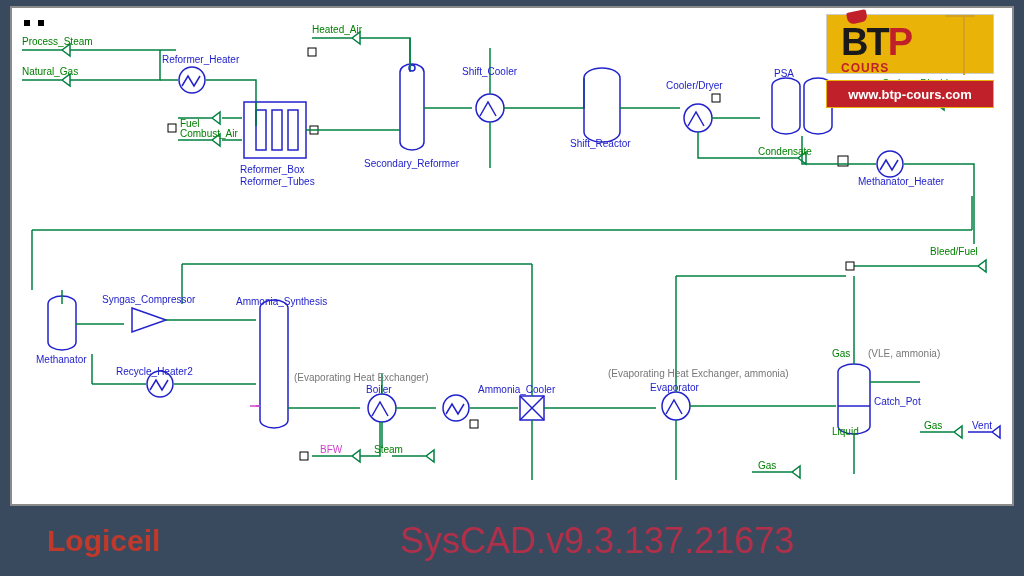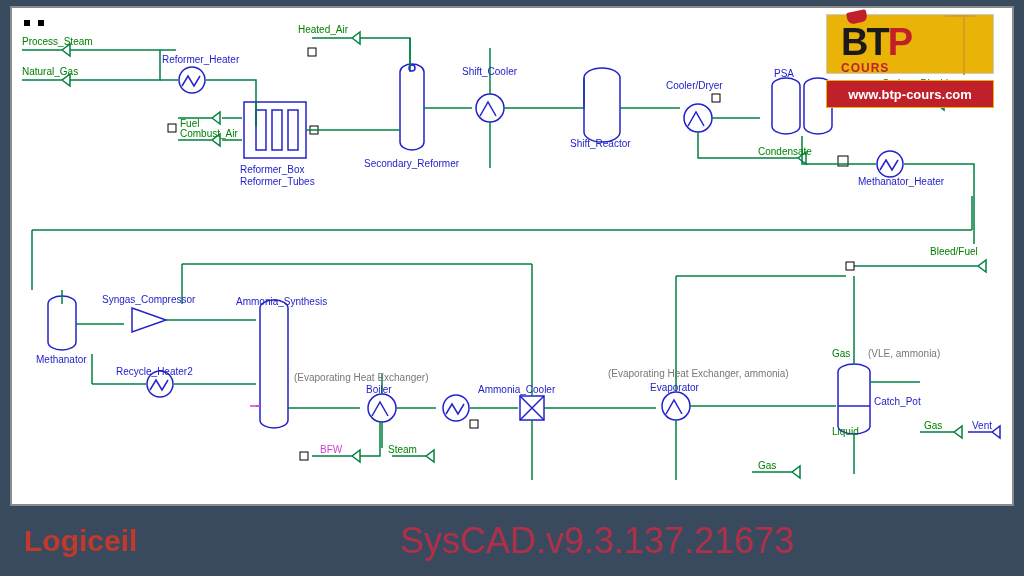--- a/index.html
+++ b/index.html
@@ -1,19 +1,19 @@
 <!DOCTYPE html>
 <html><head>
 <meta charset="utf-8">
 <style>
   * { box-sizing: border-box; margin: 0; padding: 0; }
   html, body { width: 1024px; height: 576px; overflow: hidden; font-family: Arial, sans-serif; }
   .frame { width: 1024px; height: 576px; background: #3a4a5e; position: relative; }
   .canvas { position: absolute; left: 10px; top: 6px; width: 1004px; height: 500px; background: #fff; border: 2px solid #8a8a8a; overflow: hidden; }
-  .bottom-bar { position: absolute; left: 0; bottom: 0; width: 100%; height: 70px; background: #3a4a5e; display: flex; align-items: center; }
+  .bottom-bar { position: absolute; left: 0; bottom: 0; width: 100%; height: 70px; background: #3a4a5e; display: flex; align-items: center; padding-left: 23px; }
   .bottom-left { color: #c0392b; font-size: 30px; font-weight: bold; margin-left: 24px; }
   .bottom-right { color: #b0304a; font-size: 36px; font-weight: 400; position: absolute; left: 400px; }
   .lbl { position: absolute; font-size: 10px; color: #008000; white-space: nowrap; }
   .lbl.blue { color: #2222cc; }
   .lbl.gray { color: #777; }
   .lbl.magenta { color: #d040d0; }
 
   
   .logo { position: absolute; right: 18px; top: 6px; width: 170px; height: 110px; }
   .logo-white { position: absolute; top: 0; right: 0; width: 168px; height: 60px; background: #eab308; border: 1px solid #ccc; }
@@ -179,42 +179,42 @@
       <path class="stroke-green" d="M170 256 v40"></path>
       <path class="stroke-green" d="M520 256 v12"></path>
 
       <rect class="marker" x="12" y="12" width="6" height="6"></rect>
       <rect class="marker" x="26" y="12" width="6" height="6"></rect>
     </svg>
 
     <div class="lbl" style="left:10px; top:28px;">Process_Steam</div>
     <div class="lbl" style="left:10px; top:58px;">Natural_Gas</div>
     <div class="lbl blue" style="left:150px; top:46px;">Reformer_Heater</div>
-    <div class="lbl" style="left:286px; top:16px;">Heated_Air</div>
+    <div class="lbl" style="left:300px; top:16px;">Heated_Air</div>
     <div class="lbl" style="left:168px; top:110px;">Fuel</div>
     <div class="lbl" style="left:168px; top:120px;">Combust_Air</div>
     <div class="lbl blue" style="left:228px; top:156px;">Reformer_Box</div>
     <div class="lbl blue" style="left:228px; top:168px;">Reformer_Tubes</div>
     <div class="lbl blue" style="left:352px; top:150px;">Secondary_Reformer</div>
     <div class="lbl blue" style="left:450px; top:58px;">Shift_Cooler</div>
     <div class="lbl blue" style="left:558px; top:130px;">Shift_Reactor</div>
     <div class="lbl blue" style="left:654px; top:72px;">Cooler/Dryer</div>
     <div class="lbl" style="left:746px; top:138px;">Condensate</div>
     <div class="lbl blue" style="left:762px; top:60px;">PSA</div>
     <div class="lbl" style="left:870px; top:70px;">Carbon_Dioxide</div>
     <div class="lbl blue" style="left:846px; top:168px;">Methanator_Heater</div>
     <div class="lbl" style="left:918px; top:238px;">Bleed/Fuel</div>
     <div class="lbl blue" style="left:90px; top:286px;">Syngas_Compressor</div>
     <div class="lbl blue" style="left:224px; top:288px;">Ammonia_Synthesis</div>
     <div class="lbl blue" style="left:24px; top:346px;">Methanator</div>
     <div class="lbl blue" style="left:104px; top:358px;">Recycle_Heater2</div>
     <div class="lbl gray" style="left:282px; top:364px;">(Evaporating Heat Exchanger)</div>
     <div class="lbl blue" style="left:354px; top:376px;">Boiler</div>
     <div class="lbl magenta" style="left:308px; top:436px;">BFW</div>
-    <div class="lbl" style="left:376px; top:436px;">Steam</div>
+    <div class="lbl" style="left:362px; top:436px;">Steam</div>
     <div class="lbl blue" style="left:466px; top:376px;">Ammonia_Cooler</div>
     <div class="lbl gray" style="left:596px; top:360px;">(Evaporating Heat Exchanger, ammonia)</div>
     <div class="lbl blue" style="left:638px; top:374px;">Evaporator</div>
     <div class="lbl" style="left:820px; top:340px;">Gas</div>
     <div class="lbl gray" style="left:856px; top:340px;">(VLE, ammonia)</div>
     <div class="lbl blue" style="left:862px; top:388px;">Catch_Pot</div>
     <div class="lbl" style="left:820px; top:418px;">Liquid</div>
     <div class="lbl" style="left:912px; top:412px;">Gas</div>
     <div class="lbl blue" style="left:960px; top:412px;">Vent</div>
     <div class="lbl" style="left:746px; top:452px;">Gas</div>

